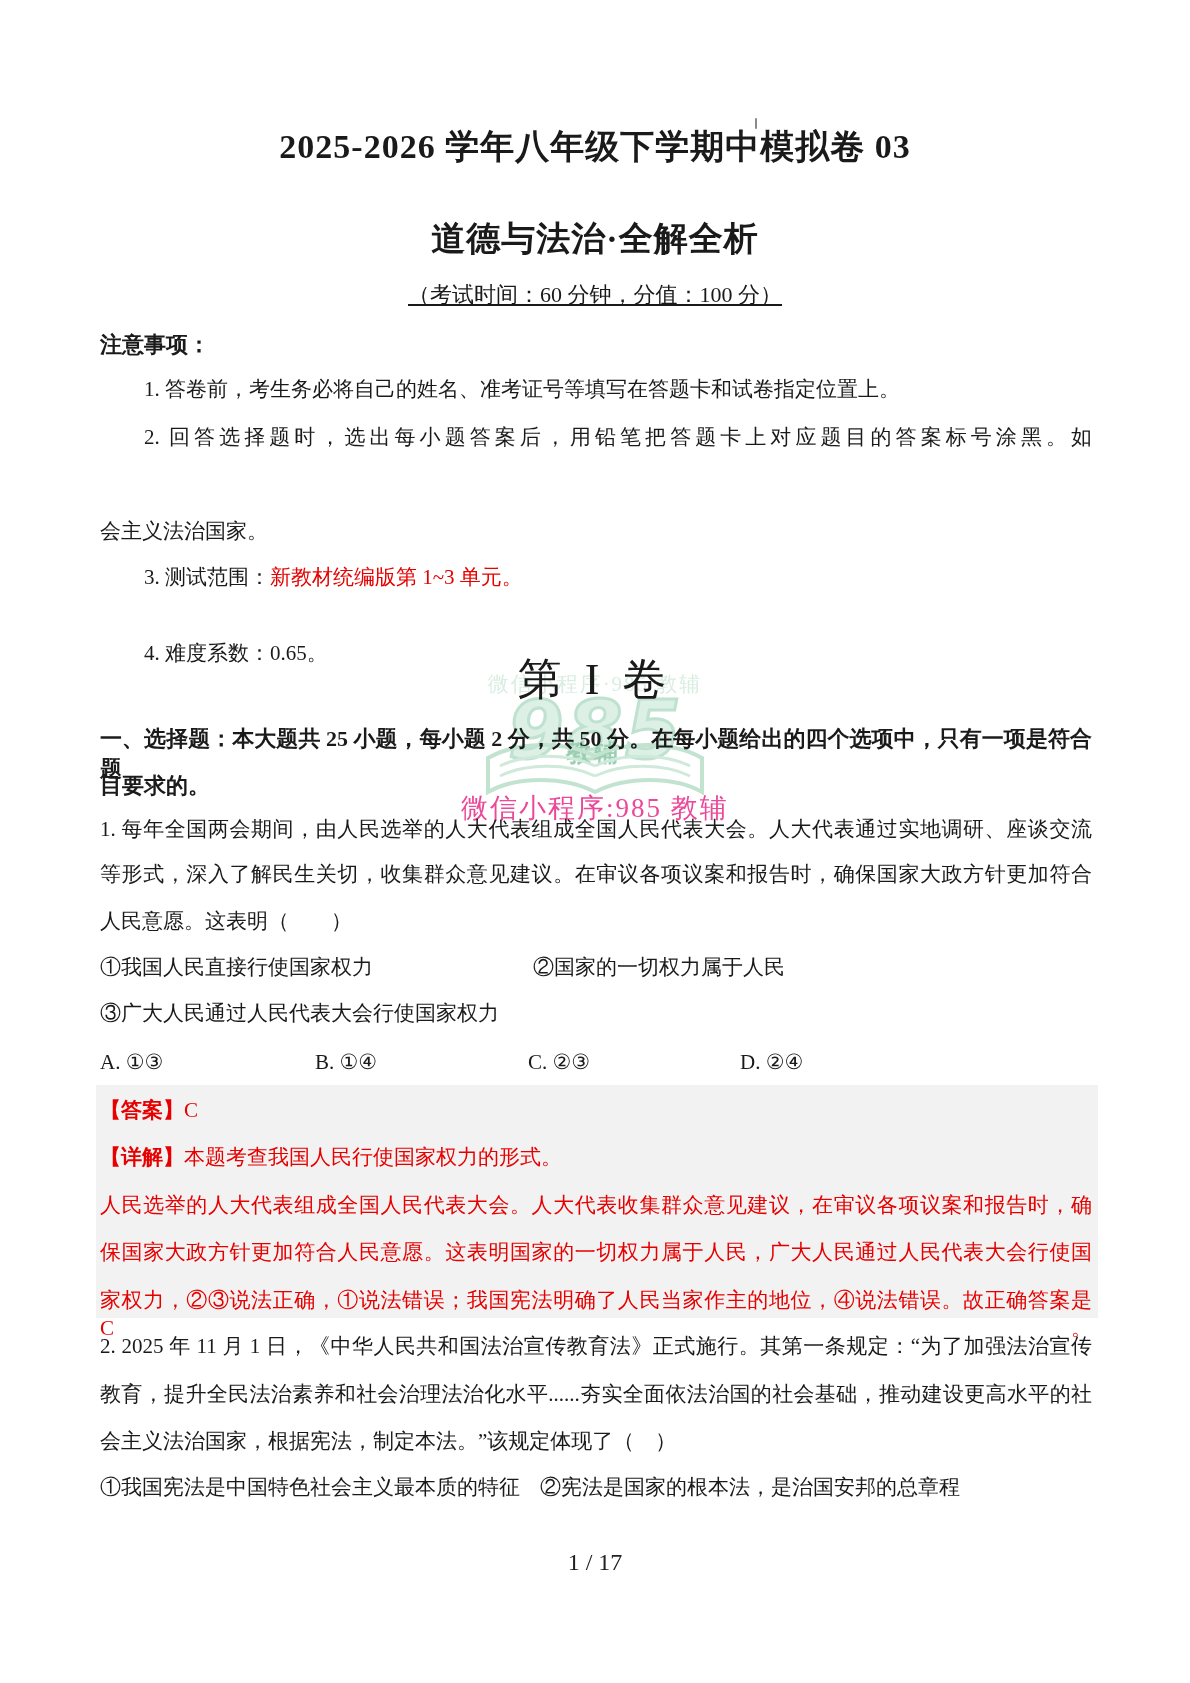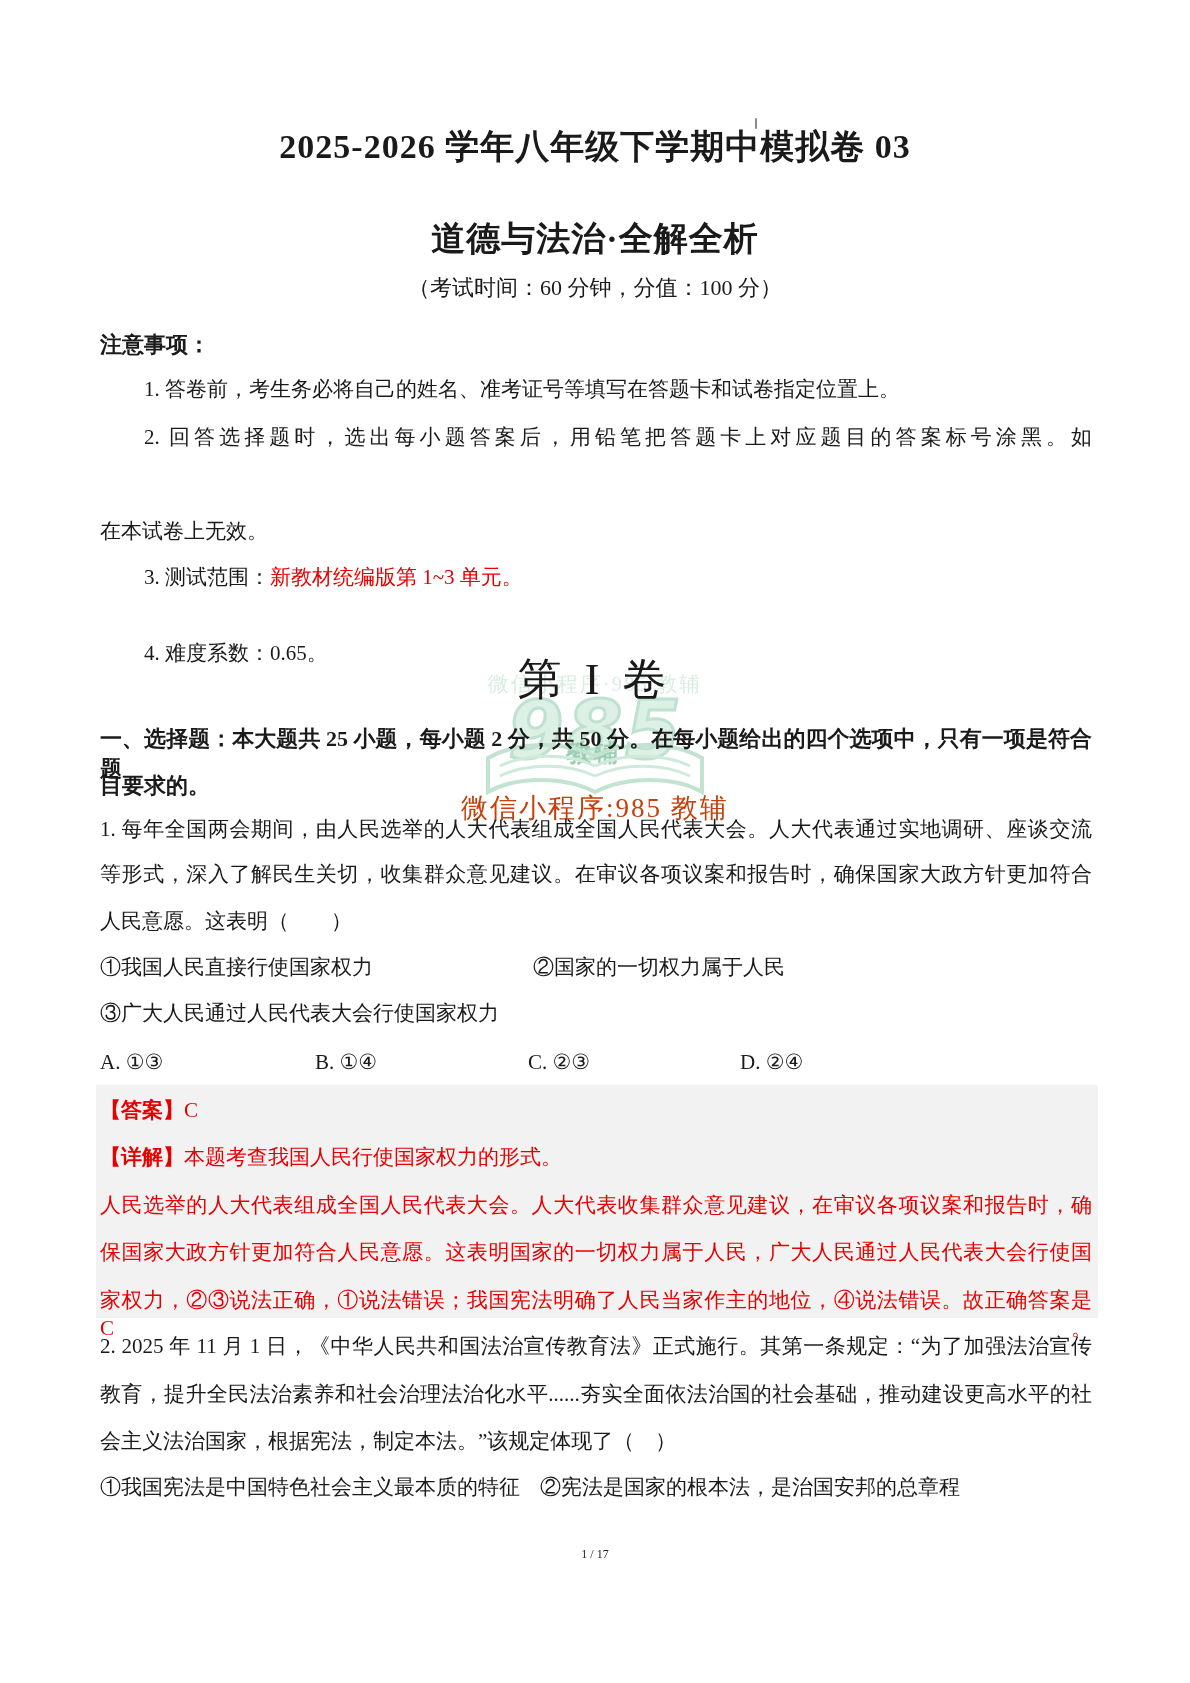--- a/index.html
+++ b/index.html
@@ -16,33 +16,33 @@
   .line { position:absolute; z-index:2; font-size:21px; white-space:nowrap; line-height:1.35; }
   .jl { width:992px; white-space:normal; text-align:justify; text-align-last:justify; }
   .center { left:0; width:1190px; text-align:center; }
   .bold { font-weight:700; }
   .hei { font-family:"Liberation Sans","DejaVu Sans",sans-serif; font-weight:700; }
   .red { color:#e60000; }
   .title { font-size:34px; font-weight:700; letter-spacing:1px; }
   .subtitle { font-size:22px; }
   .volume { font-size:44px; letter-spacing:6px; }
   .answer-block { position:absolute; z-index:1; background:#f2f2f2; }
-  .footer { font-size:12px; color:#222; }
+  .footer { font-size:24px; color:#222; }
   .stray-mark { position:absolute; z-index:2; width:2px; height:11px; background:#8a8a8a; border-radius:1px; }
   
   .wm { position:absolute; z-index:0; }
   .wm-top-text { font-size:21px; color:rgba(186,223,201,0.55); letter-spacing:2px; }
   .wm-985 {
     font-size:80px; font-weight:700; font-style:italic; letter-spacing:3px;
     color:#ddf0e6; -webkit-text-stroke:3px #bfe2d0;
     font-family:"DejaVu Sans","Liberation Sans",sans-serif;
   }
   .wm-badge { font-size:25px; font-weight:700; color:#9ccfb2; letter-spacing:3px;
     font-family:"DejaVu Sans","Liberation Sans",sans-serif; }
-  .wm-bottom-text { font-size:27px; color:#c2410c; letter-spacing:2px; }
+  .wm-bottom-text { font-size:27px; color:#ec4899; letter-spacing:2px; }
 </style>
 </head>
 <body>
 
 <div class="page">
 
   <div class="wm wm-top-text center" style="top:670px;">微信小程序·985 教辅</div>
   <div class="wm wm-985" style="top:684px; left:508px;">985</div>
   <div class="wm wm-badge" style="top:736px; left:566px;">教辅</div>
   <div class="wm" style="top:742px; left:478px;">
@@ -53,26 +53,26 @@
       <path d="M117 24 C146 10 188 12 212 24" fill="none" stroke="#cfe9da" stroke-width="3"></path>
       <path d="M117 34 C146 20 188 22 212 34" fill="none" stroke="#cfe9da" stroke-width="3"></path>
     </svg>
   </div>
   <div class="wm wm-bottom-text center" style="top:790px;">微信小程序:985 教辅</div>
 
   <div class="stray-mark" style="top:118px; left:755px;"></div>
 
   <div class="line center title" style="top:124px;">2025-2026 学年八年级下学期中模拟卷 03</div>
   <div class="line center title" style="top:216px;">道德与法治·全解全析</div>
-  <div class="line center subtitle" style="top:273px;">（考试时间：60 分钟，分值：100 分）</div>
+  <div class="line center subtitle" style="top:280px;text-decoration:underline;">（考试时间：60 分钟，分值：100 分）</div>
 
   <div class="line hei" style="top:330px; left:100px; font-size:22px;">注意事项：</div>
   <div class="line" style="top:375px; left:144px;">1. 答卷前，考生务必将自己的姓名、准考证号等填写在答题卡和试卷指定位置上。</div>
   <div class="line jl" style="top:423px; left:144px; width:948px;">2. 回答选择题时，选出每小题答案后，用铅笔把答题卡上对应题目的答案标号涂黑。如</div>
-  <div class="line" style="top:517px; left:100px;">在本试卷上无效。</div>
+  <div class="line" style="top:517px; left:100px;">会主义法治国家。</div>
   <div class="line" style="top:563px; left:144px;"><span>3. 测试范围：</span><span class="red">新教材统编版第 1~3 单元。</span></div>
   <div class="line" style="top:611px; left:144px;margin-top:28px;">4. 难度系数：0.65。</div>
 
   <div class="line center volume" style="top:650px;">第 I 卷</div>
   <div class="line jl bold" style="top:724px; left:100px; font-size:22px;">一、选择题：本大题共 25 小题，每小题 2 分，共 50 分。在每小题给出的四个选项中，只有一项是符合题</div>
   <div class="line bold" style="top:771px; left:100px; font-size:22px;">目要求的。</div>
 
   <div class="line jl" style="top:815px; left:100px;">1. 每年全国两会期间，由人民选举的人大代表组成全国人民代表大会。人大代表通过实地调研、座谈交流</div>
   <div class="line jl" style="top:860px; left:100px;">等形式，深入了解民生关切，收集群众意见建议。在审议各项议案和报告时，确保国家大政方针更加符合</div>
   <div class="line" style="top:907px; left:100px;">人民意愿。这表明（　　）</div>

